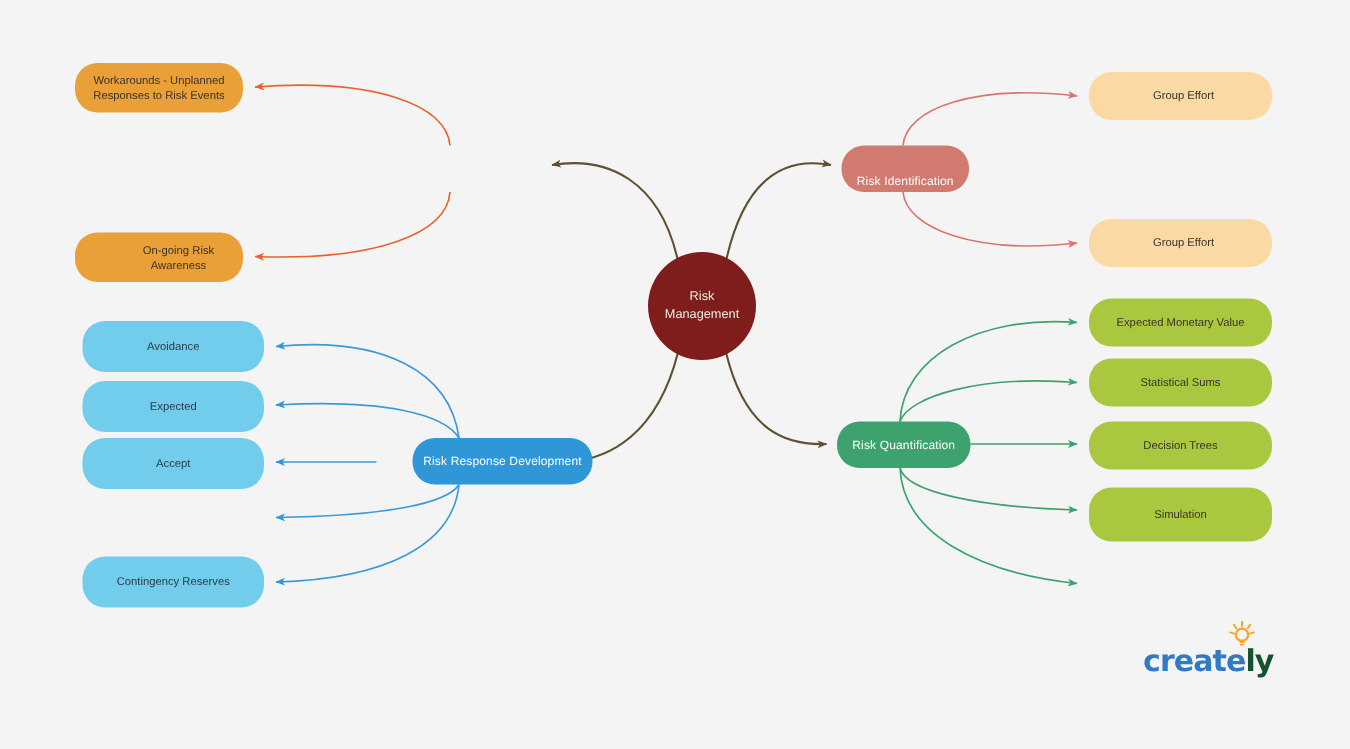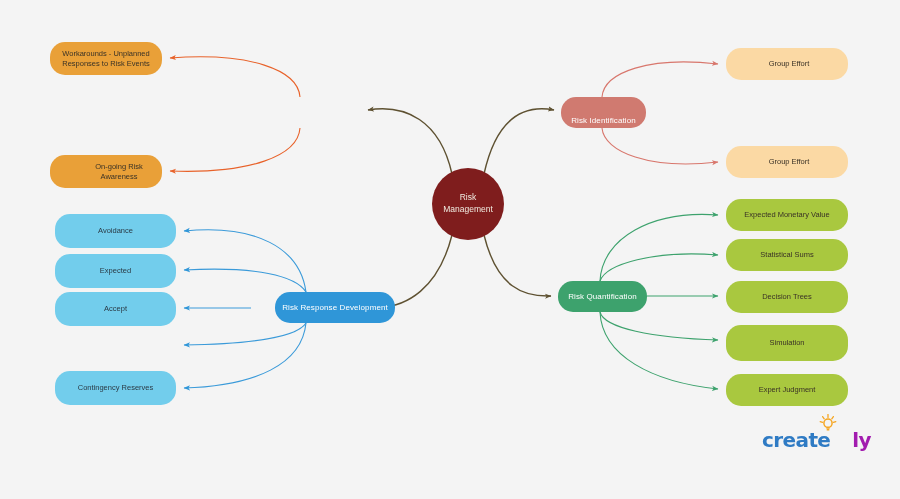--- a/index.html
+++ b/index.html
@@ -90,21 +90,21 @@
   #logo .wordmark {
     position: absolute;
     left: 0;
     top: 14px;
     font-family: "DejaVu Sans", sans-serif;
     font-size: 20px;
     font-weight: bold;
     letter-spacing: -0.6px;
   }
   #logo .w-create { color: #2f7bc4; }
-  #logo .w-ly     { color: #a21caf; margin-left: 22px; }
+  #logo .w-ly     { color: #14532d; }
   #logo .bulb {
     position: absolute;
     left: 55px;
     top: 0px;
     width: 22px;
     height: 18px;
   }
 </style>
 </head>
 <body>
@@ -219,23 +219,20 @@
     <span>Expected Monetary Value</span>
   </div>
   <div class="node leaf c-green-leaf" style="left:726px; top:239px; width:122px; height:32px;">
     <span>Statistical Sums</span>
   </div>
   <div class="node leaf c-green-leaf" style="left:726px; top:281px; width:122px; height:32px;">
     <span>Decision Trees</span>
   </div>
   <div class="node leaf c-green-leaf" style="left:726px; top:325px; width:122px; height:36px;">
     <span>Simulation</span>
-  </div>
-  <div class="node leaf c-green-leaf" style="left:726px; top:374px; width:122px; height:32px;">
-    <span>Expert Judgment</span>
   </div>
 
   <div id="logo">
     <svg class="bulb" viewBox="0 0 22 18" xmlns="http://www.w3.org/2000/svg">
       <g stroke="#f5a623" stroke-width="1.3" stroke-linecap="round">
         <line x1="11" y1="0.6" x2="11" y2="3.4"></line>
         <line x1="5.6" y1="2.6" x2="7.2" y2="4.8"></line>
         <line x1="16.4" y1="2.6" x2="14.8" y2="4.8"></line>
         <line x1="3.2" y1="7.6" x2="5.6" y2="8.4"></line>
         <line x1="18.8" y1="7.6" x2="16.4" y2="8.4"></line>

